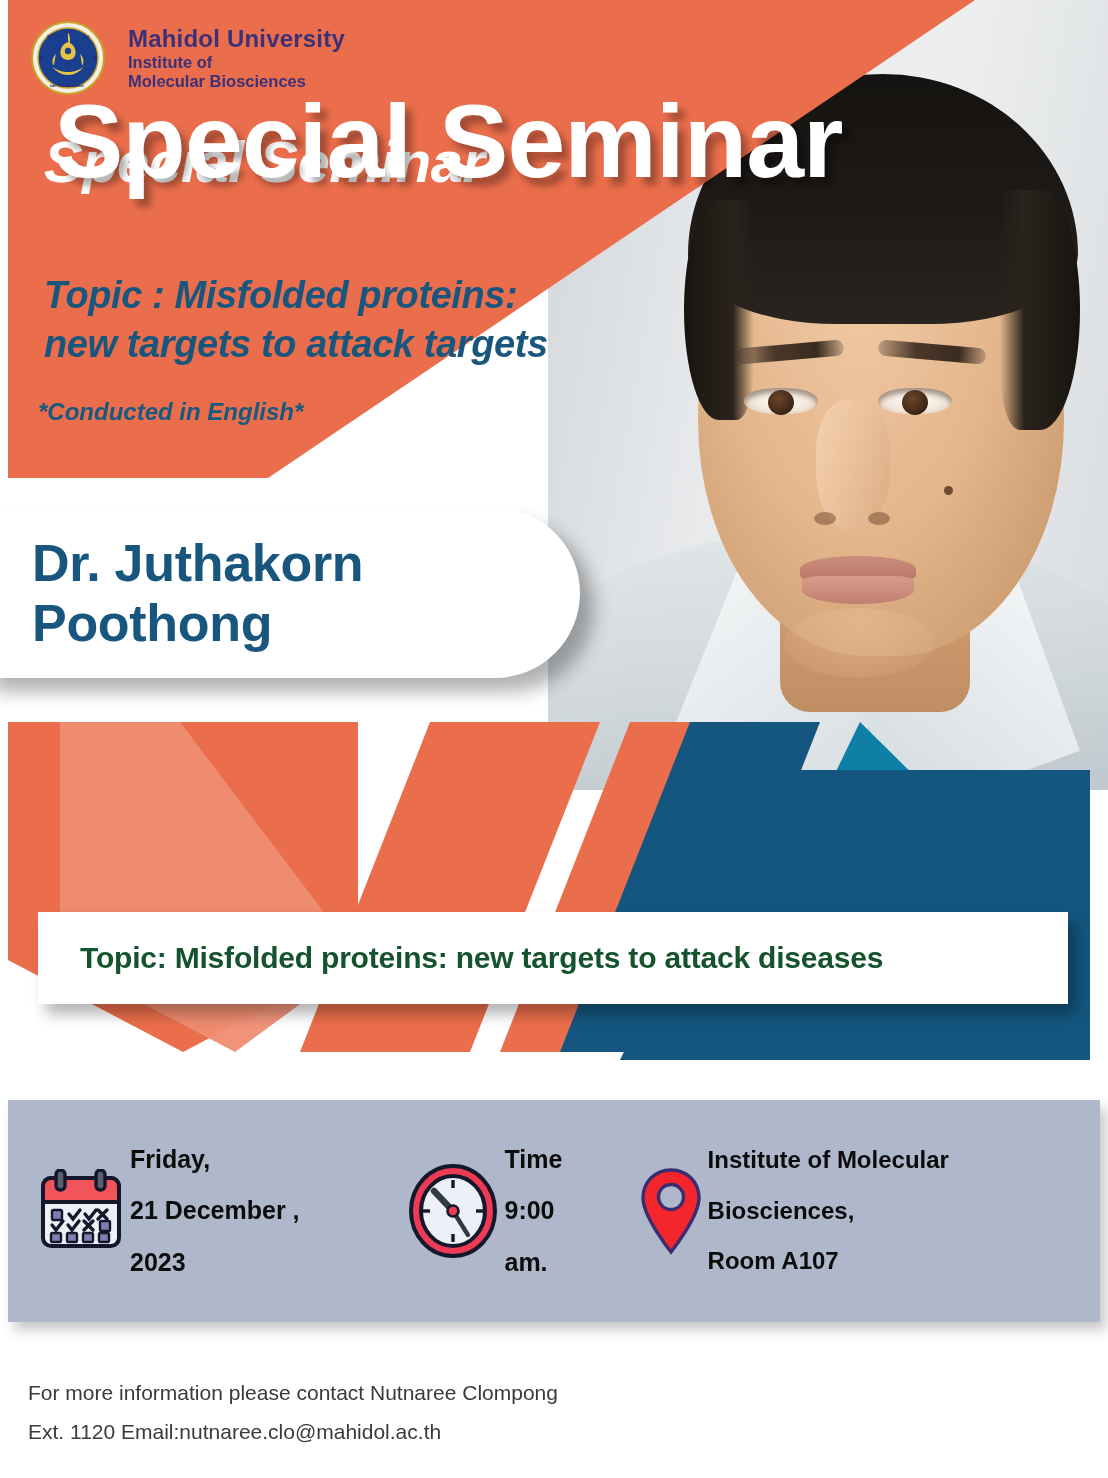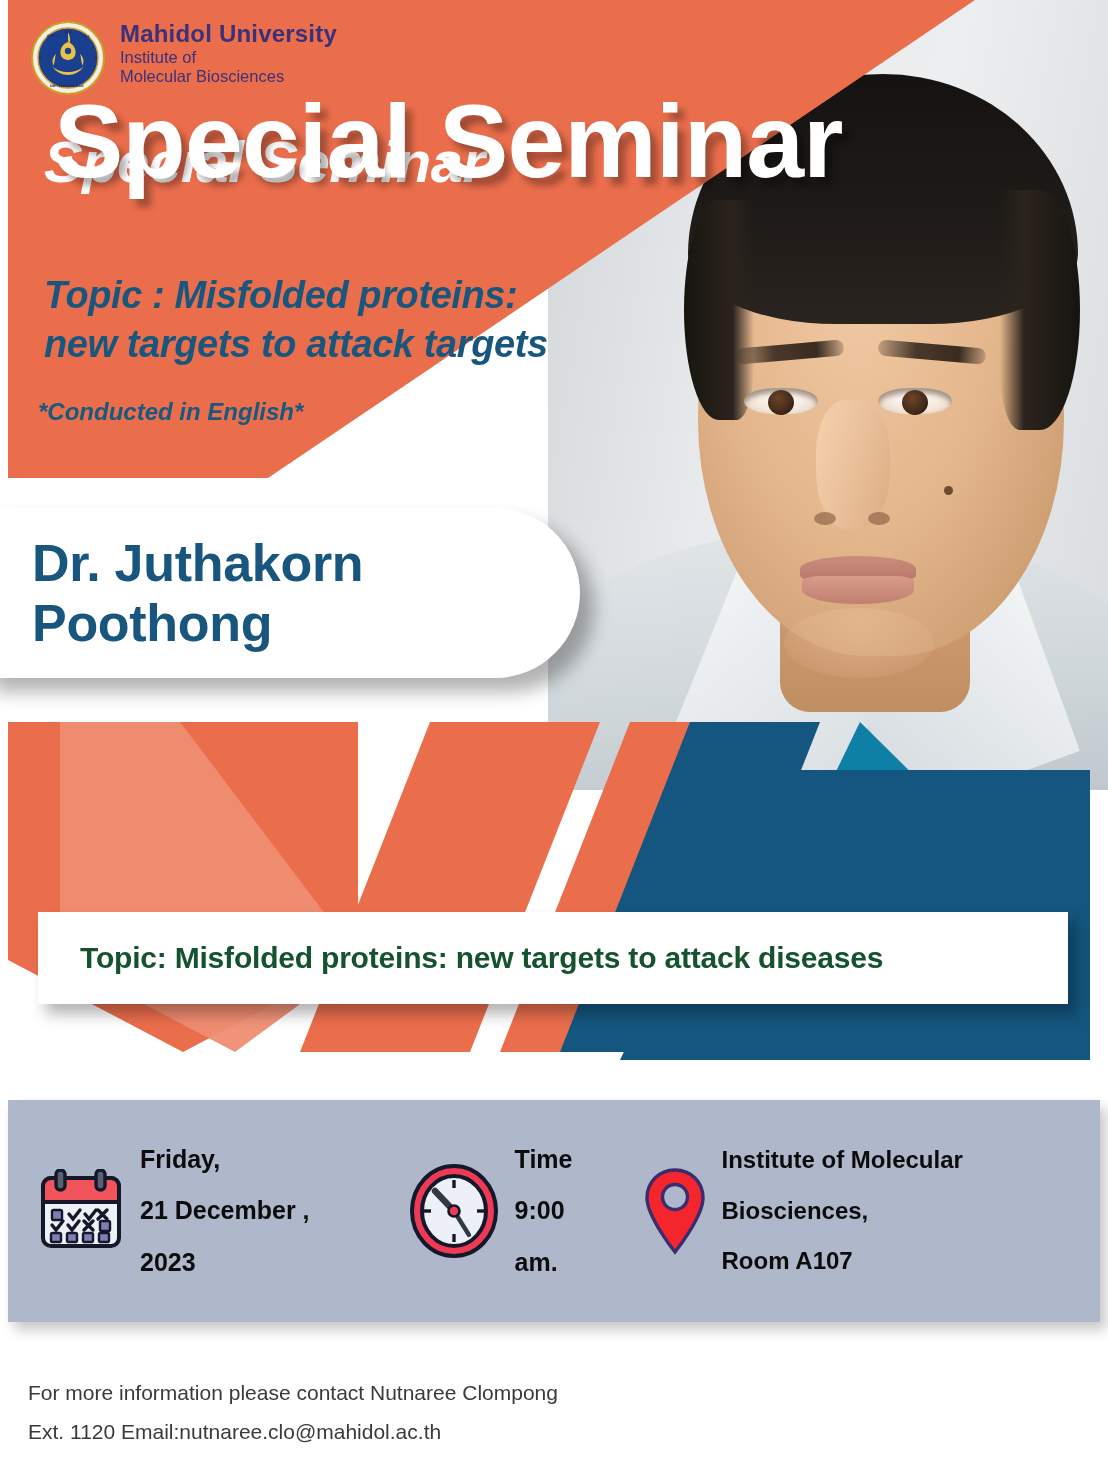--- a/index.html
+++ b/index.html
@@ -131,28 +131,28 @@
   .orange-head{
     position:absolute;left:8px;top:0;width:1040px;height:478px;
     background:#EB6E4C;
     clip-path:polygon(0 0, 967px 0, 260px 478px, 0 478px);
   }
   .head-inner{
     position:absolute;left:8px;top:0;width:760px;height:478px;
   }
 
   
-  .logo-row{position:absolute;left:22px;top:20px;display:flex;align-items:flex-start;gap:14px;}
+  .logo-row{position:absolute;left:22px;top:20px;display:flex;align-items:center;gap:22px;}
   .logo-seal{width:76px;height:76px;flex:0 0 76px;position:relative;}
   .logo-text{line-height:1.16;}
   .logo-text .l1{
     font-size:24px;font-weight:700;color:#3b3178;letter-spacing:.2px;
   }
   .logo-text .l2,.logo-text .l3{
-    font-size:16.5px;font-weight:400;color:#3b3178;
+    font-size:16.5px;font-weight:700;color:#3b3178;
   }
 
   .sp-title{
     position:absolute;left:36px;top:128px;
     font-size:58px;font-weight:700;font-style:italic;color:#ffffff;
     letter-spacing:-.5px;
   }
   .topic{
     position:absolute;left:36px;top:240px;width:700px;
     font-size:38px;font-weight:700;font-style:italic;color:#18567E;
@@ -246,21 +246,21 @@
     font-size:30px;font-weight:700;color:#14532d;letter-spacing:-.2px;
   }
 
   
   .infobar{
     position:absolute;left:8px;top:1100px;width:1092px;height:222px;
     background:#AFB8CB;
     box-shadow:6px 8px 12px rgba(0,0,0,.22);
     display:flex;align-items:center;
   }
-  .info-item{display:flex;align-items:center;gap:16px;}
+  .info-item{display:flex;align-items:center;gap:6px;}
   .info-item.date{margin-left:30px;}
   .info-item.time{margin-left:48px;}
   .info-item.place{margin-left:36px;}
   .info-lines{
     font-size:25px;font-weight:700;color:#0c0c0c;line-height:2.05;
   }
   .info-lines.place{font-size:24px;line-height:2.1;}
 
   
   .ico-cal{width:86px;height:84px;flex:0 0 86px;}

